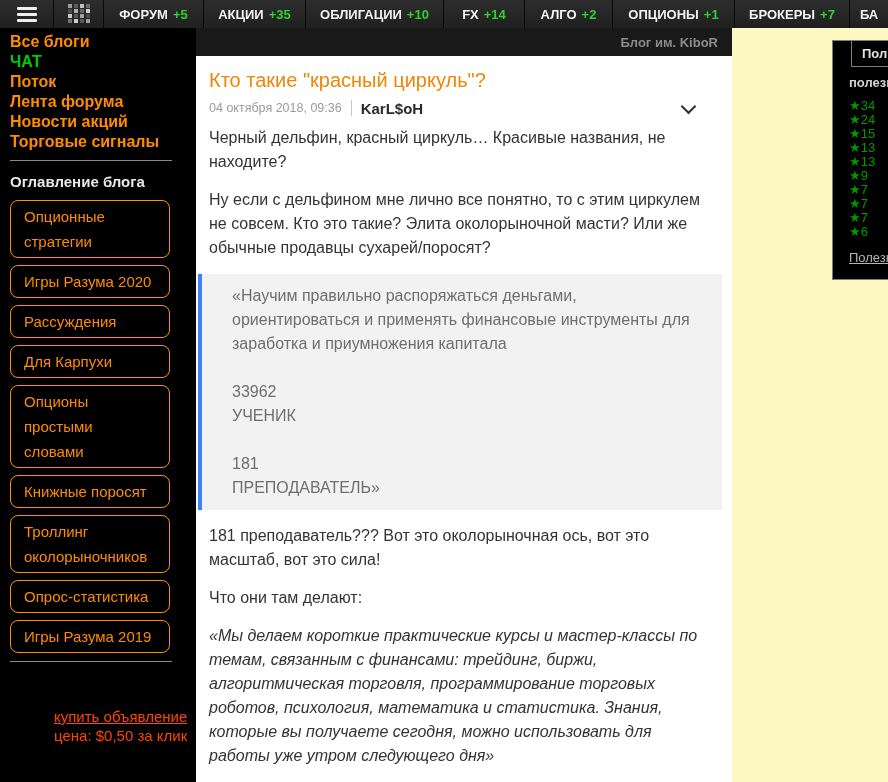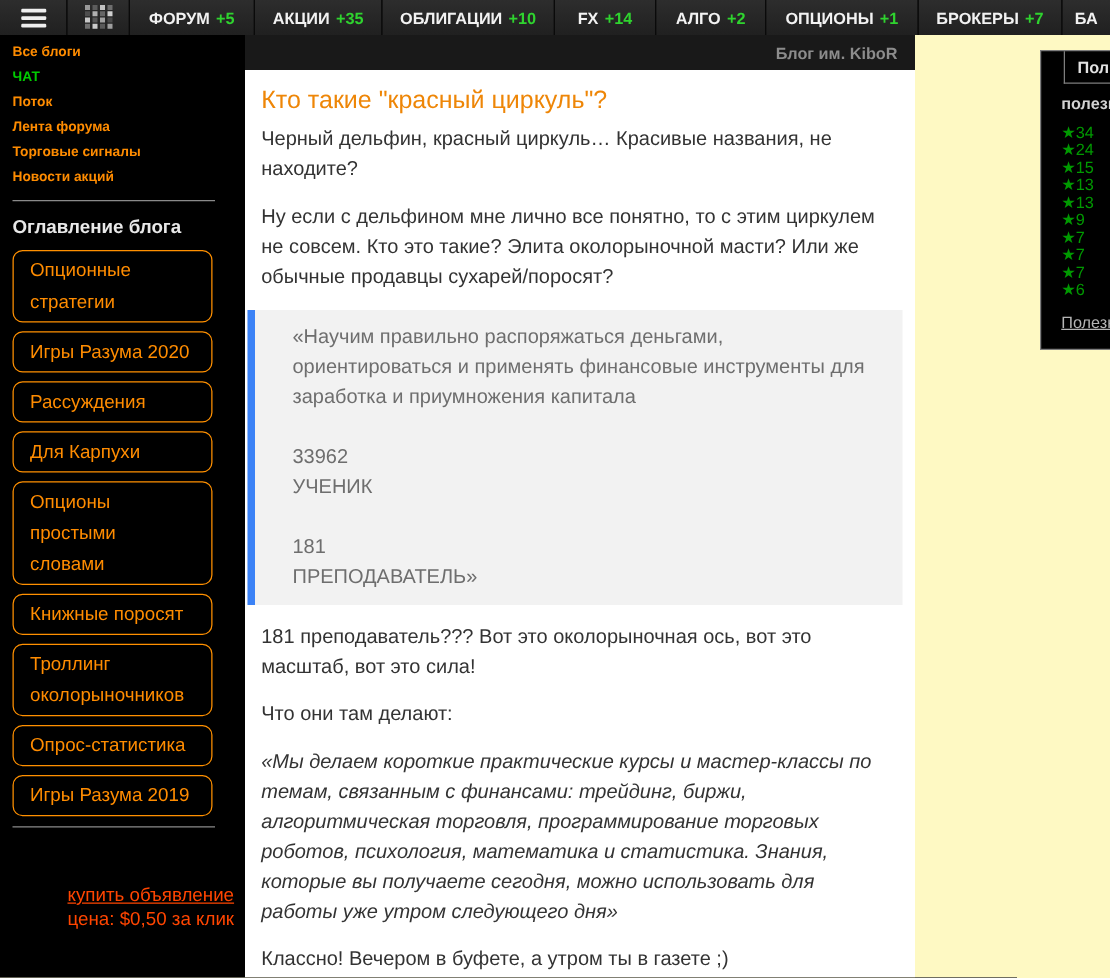--- a/index.html
+++ b/index.html
@@ -14,21 +14,21 @@
     border-left:1px solid #0a0a0a;box-sizing:border-box;}
   .navcell:first-child{border-left:none;}
   .navtab{font-size:13px;font-weight:bold;color:#f2f2f2;white-space:nowrap;overflow:hidden;}
   .navtab .cnt{color:#2fd32f;margin-left:5px;}
   .burger{display:flex;flex-direction:column;gap:3px;}
   .burger span{display:block;width:20px;height:3px;background:#efefef;border-radius:1px;}
 
   
   .sidebar{position:absolute;top:28px;left:0;width:196px;height:754px;background:#000;
     padding:4px 0 0 10px;box-sizing:border-box;}
-  .sblink{font-size:11px;font-weight:bold;line-height:20px;color:#ff8c00;cursor:pointer;}
+  .sblink{font-size:16px;font-weight:bold;line-height:20px;color:#ff8c00;cursor:pointer;}
   .sblink.green{color:#00cc00;}
   .sbdivider{width:162px;border-top:1px solid #8a8a8a;margin:8px 0 0 0;}
   .toc-head{color:#e8e8e8;font-weight:bold;font-size:15px;margin:12px 0 10px 0;}
   .tocbox{width:160px;box-sizing:border-box;border:1px solid #ff9000;border-radius:8px;
     padding:3px 13px;margin-bottom:7px;color:#ff8c00;font-size:15px;line-height:25px;cursor:pointer;}
   .adblock{margin-top:46px;margin-left:44px;}
   .adlink{color:#ff4500;font-size:15px;text-decoration:underline;cursor:pointer;}
   .adprice{color:#ff4500;font-size:15px;margin-top:2px;}
 
   
@@ -38,21 +38,21 @@
   .article{padding:4px 26px 0 13px;}
   .title{color:#ee8607;font-size:20px;line-height:24px;margin-top:8px;}
   .meta{margin-top:6px;display:flex;align-items:center;position:relative;height:20px;}
   .date{color:#9a9a9a;font-size:12.5px;}
   .metasep{width:0;height:16px;border-left:1px solid #c9c9c9;margin:0 9px;}
   .author{color:#2b2b2b;font-size:15px;font-weight:bold;cursor:pointer;}
   .chevron{position:absolute;right:12px;top:3px;width:9px;height:9px;
     border-right:2px solid #2f2f2f;border-bottom:2px solid #2f2f2f;transform:rotate(45deg);cursor:pointer;}
   .article p{margin:8px 0 14px 0;font-size:16px;line-height:24px;color:#333;}
   .quote{margin:10px -16px 14px -11px;padding:10px 20px 10px 30px;background:#f2f2f2;
-    border-left:6px solid #3b82f6;color:#6e6e6e;font-size:16px;line-height:24px;white-space:pre-line;}
+    border-left:4px solid #3b82f6;color:#6e6e6e;font-size:16px;line-height:24px;white-space:pre-line;}
   .italicp{font-style:italic;}
 
   
   .rightpanel{position:absolute;top:40px;left:832px;width:110px;height:240px;
     border:1px solid #7d7d7d;background:#000;box-sizing:border-box;}
   .rp-tab{display:inline-block;margin-left:18px;padding:5px 12px 5px 10px;
     border-left:1px solid #7d7d7d;border-bottom:1px solid #7d7d7d;
     color:#e2e2e2;font-size:13px;font-weight:bold;cursor:pointer;}
   .rp-body{padding:8px 0 0 16px;}
   .rp-sub{color:#d2d2d2;font-size:13px;font-weight:bold;}
@@ -117,22 +117,22 @@
     <div class="navcell" style="flex:1">
       <span class="navtab"><span>БА</span></span>
     </div>
   </div>
 
   <div class="sidebar">
     <div class="sblink">Все блоги</div>
     <div class="sblink green">ЧАТ</div>
     <div class="sblink">Поток</div>
     <div class="sblink">Лента форума</div>
+    <div class="sblink">Новости акций</div>
     <div class="sblink">Торговые сигналы</div>
-    <div class="sblink">Новости акций</div>
 
     <div class="sbdivider"></div>
     <div class="toc-head">Оглавление блога</div>
 
     <div class="tocbox">Опционные стратегии</div>
     <div class="tocbox">Игры Разума 2020</div>
     <div class="tocbox">Рассуждения</div>
     <div class="tocbox">Для Карпухи</div>
     <div class="tocbox">Опционы простыми словами</div>
     <div class="tocbox">Книжные поросят</div>
@@ -148,20 +148,26 @@
 
     </div>
   </div>
 
   <div class="main">
     <div class="mainheader">
       <span>Блог им. KiboR</span>
     </div>
     <div class="article">
       <div class="title">Кто такие "красный циркуль"?</div>
+      <div class="meta">
+        <span class="date">04 октября 2018, 09:36</span>
+        <span class="metasep"></span>
+        <span class="author">KarL$oH</span>
+        <span class="chevron"></span>
+      </div>
       <p>Черный дельфин, красный циркуль… Красивые названия, не находите?</p>
       <p>Ну если с дельфином мне лично все понятно, то с этим циркулем не совсем. Кто это такие? Элита околорыночной масти? Или же обычные продавцы сухарей/поросят?</p>
       <div class="quote">«Научим правильно распоряжаться деньгами, ориентироваться и применять финансовые инструменты для заработка и приумножения капитала
 
 33962
 УЧЕНИК
 
 181
 ПРЕПОДАВАТЕЛЬ»</div>
       <p>181 преподаватель??? Вот это околорыночная ось, вот это масштаб, вот это сила!</p>

